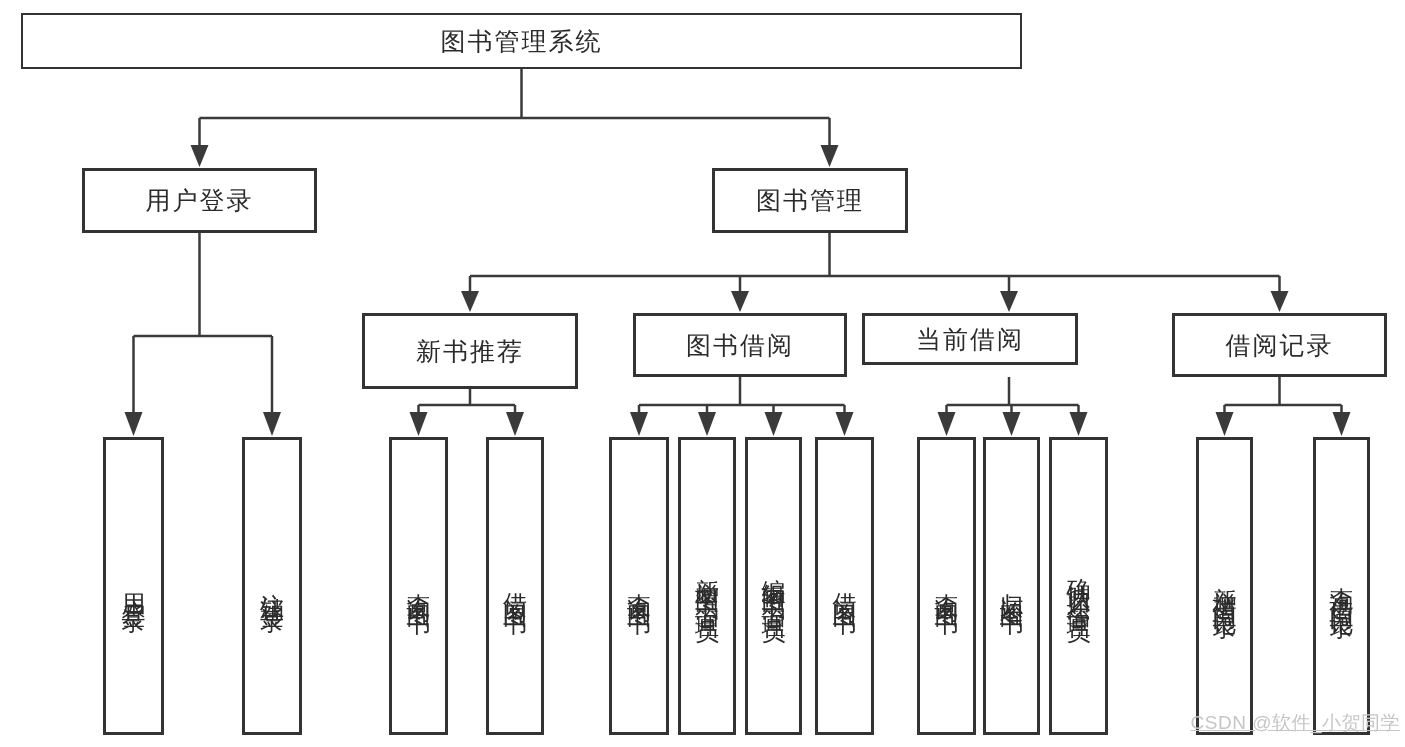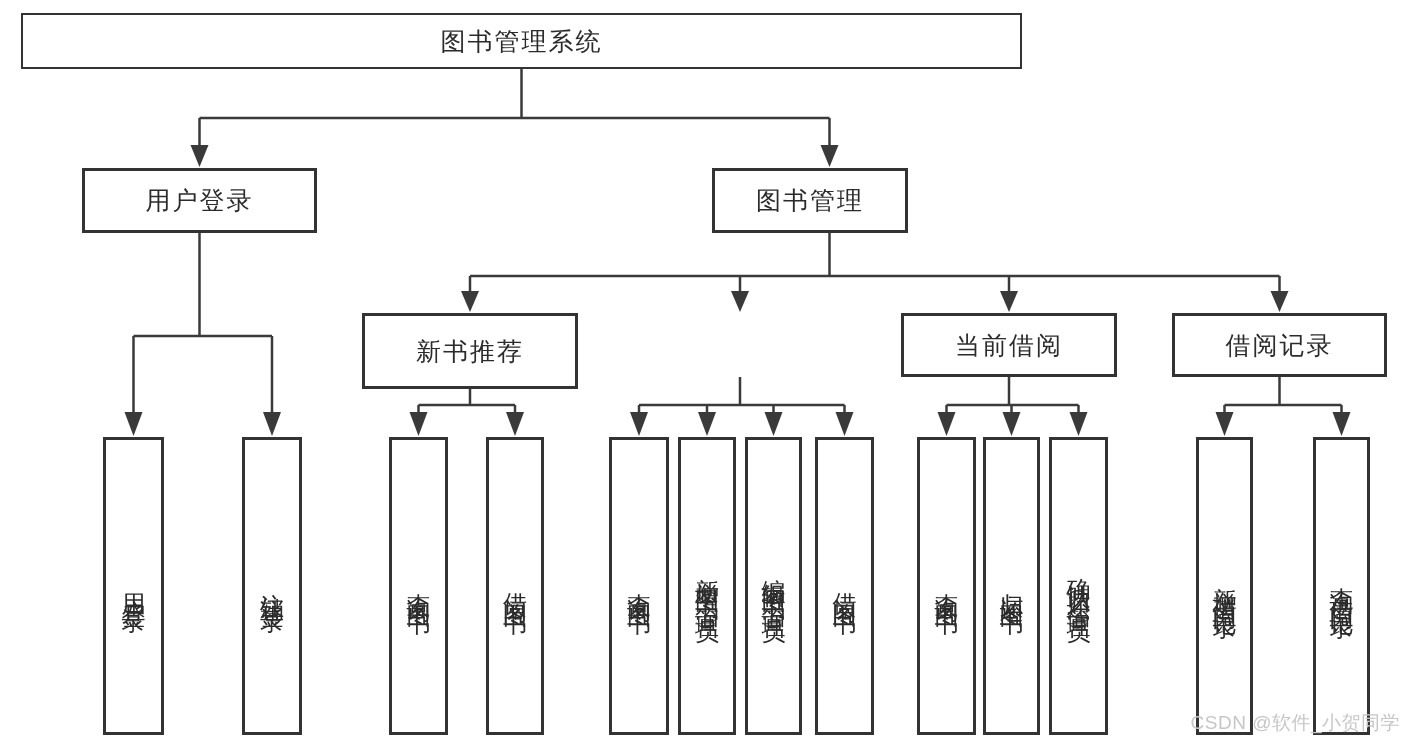--- a/index.html
+++ b/index.html
@@ -46,20 +46,21 @@
     font-size:24px;letter-spacing:6px;
     line-height:1;
     white-space:nowrap;
   }
   .watermark{
     position:absolute;z-index:5;
     right:5px;bottom:11px;
     color:var(--watermark);
     font-size:19px;letter-spacing:0.5px;
     white-space:nowrap;
+    text-decoration:underline;
   }
 </style>
 </head>
 <body>
 
 <div class="canvas">
 
   <svg class="wires" width="1405" height="747" viewBox="0 0 1405 747">
 
     <path d="M521.5 69 V118"></path>
@@ -129,21 +130,24 @@
   <div class="hbox" style="left:82px;top:168px;width:235px;height:65px">
     <span>用户登录</span>
   </div>
   <div class="hbox" style="left:712px;top:168px;width:196px;height:65px">
     <span>图书管理</span>
   </div>
 
   <div class="hbox" style="left:362px;top:313px;width:216px;height:76px">
     <span>新书推荐</span>
   </div>
-  <div class="hbox" style="left:901px;top:313px;width:216px;height:64px">
+  <div class="hbox" style="left:633px;top:313px;width:214px;height:64px">
+    <span>图书借阅</span>
+  </div>
+  <div class="hbox" style="left:862px;top:313px;width:216px;height:52px">
     <span>当前借阅</span>
   </div>
   <div class="hbox" style="left:1172px;top:313px;width:215px;height:64px">
     <span>借阅记录</span>
   </div>
 
   <div class="vbox" style="left:103px;width:61px">
     <span>用户登录</span>
   </div>
   <div class="vbox" style="left:242px;width:60px">

